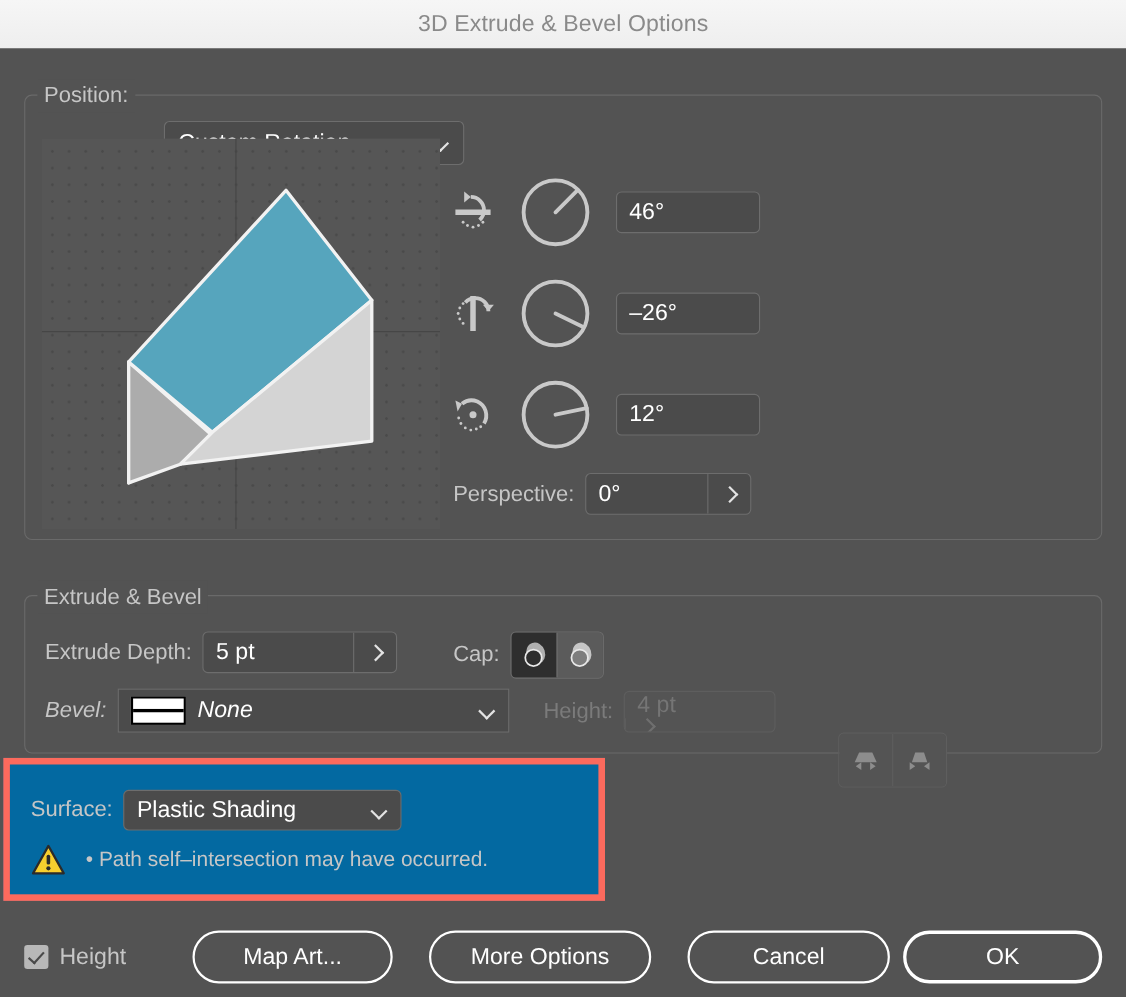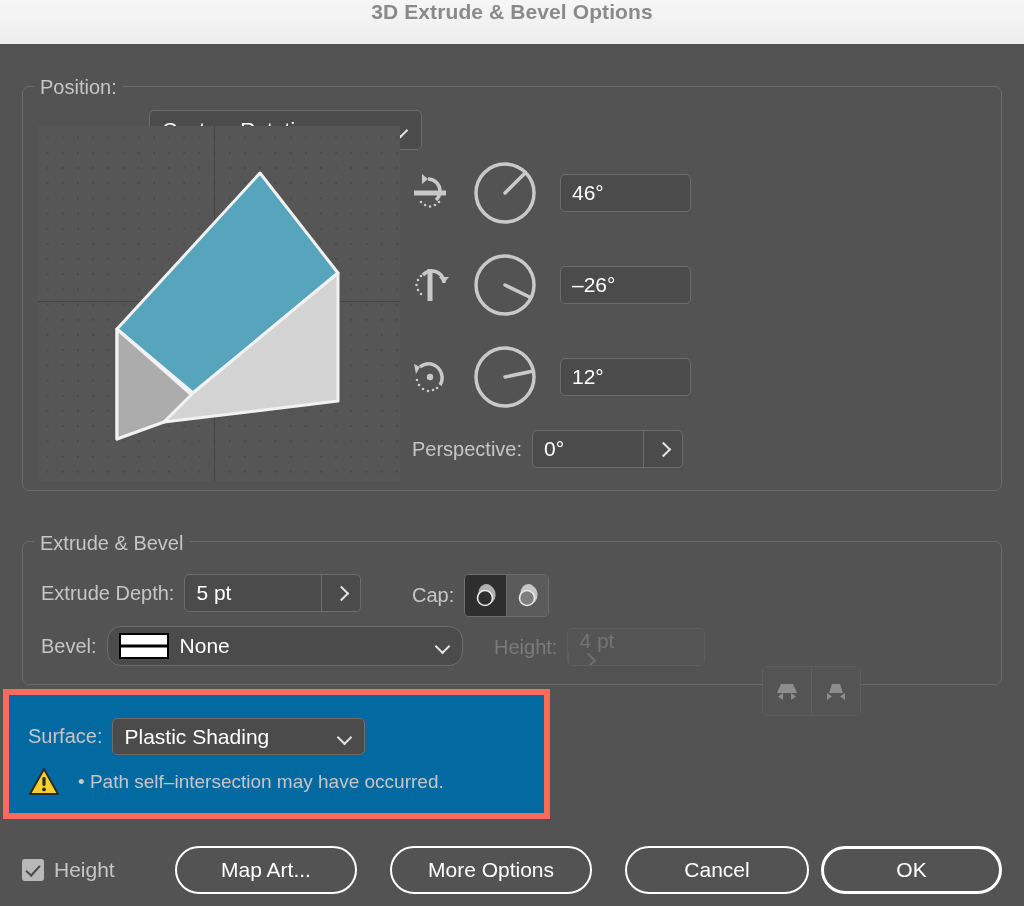--- a/index.html
+++ b/index.html
@@ -16,23 +16,22 @@
   }
 
   
   #titlebar {
     position: absolute;
     left: 0; top: 0;
     width: 1024px; height: 44px;
     background: linear-gradient(#f6f6f6, #eeeeee);
     border-bottom: 1px solid #cfcfcf;
     display: flex;
-    align-items: flex-start;
+    align-items: center;
     justify-content: center;
-    font-weight: bold;
   }
   #titlebar .title {
     font-size: 21px;
     color: #8a8a8a;
     letter-spacing: 0.1px;
   }
 
   
   #dialog {
     position: absolute;
@@ -249,27 +248,28 @@
     background: #5b5b5b;
   }
   .seg-btn.on { background: #2e2e2e; }
   .seg-btn + .seg-btn { border-left: 1px solid #6d6d6d; }
 
   #bevel-row {
     position: absolute;
     left: 41px; top: 582px;
     display: flex;
     align-items: center;
+    font-style: italic;
   }
   #bevel-row .lbl { margin-right: 10px; }
   #bevel-select {
     width: 356px; height: 40px;
     background: #4b4b4b;
     border: 1px solid #6d6d6d;
-    border-radius: 14px;
+    border-radius: 0;
     box-sizing: border-box;
     display: flex;
     align-items: center;
     padding: 8px 11px;
   }
   #bevel-swatch {
     width: 50px; height: 26px;
     background: #ffffff;
     border: 2px solid #000000;
     box-sizing: border-box;

